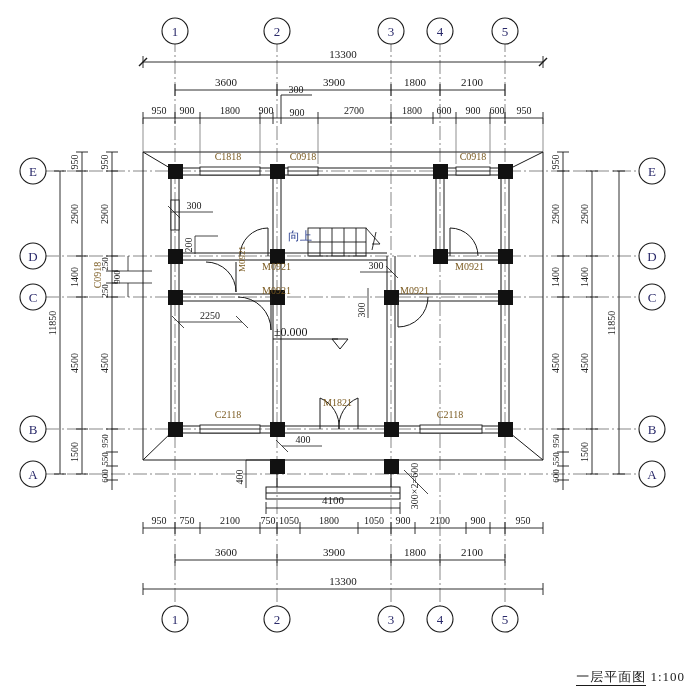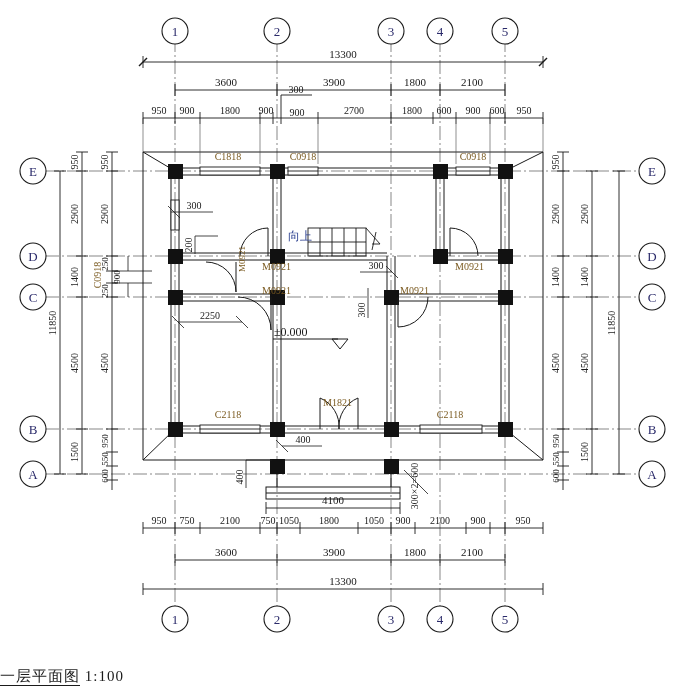--- a/index.html
+++ b/index.html
@@ -1,21 +1,21 @@
 <!DOCTYPE html>
 <html><head>
 <meta charset="utf-8">
 <style>
   html,body{margin:0;padding:0;background:#ffffff;}
   body{width:685px;height:694px;position:relative;overflow:hidden;
        font-family:"Liberation Serif",serif;color:#1a1a1a;}
   #stage{position:absolute;left:0;top:0;width:685px;height:694px;}
   svg{position:absolute;left:0;top:0;width:685px;height:694px;}
-  .ttl{position:absolute;left:0;right:0;bottom:8px;text-align:left;
-       font-size:15px;letter-spacing:1px;margin-top:24px;}
+  .ttl{position:absolute;left:0;right:0;bottom:8px;text-align:right;
+       font-size:13px;letter-spacing:1px;margin-top:24px;}
   .ttl span.cn{border-bottom:1.4px solid #1a1a1a;padding-bottom:1px;}
 </style>
 </head>
 <body>
 
 <div id="stage">
 <svg viewBox="0 0 685 694" xmlns="http://www.w3.org/2000/svg">
   <defs>
     <marker id="tick" markerWidth="12" markerHeight="12" refX="6" refY="6" orient="auto">
       <path d="M3,9 L9,3" stroke="#1a1a1a" stroke-width="1.4"></path>

